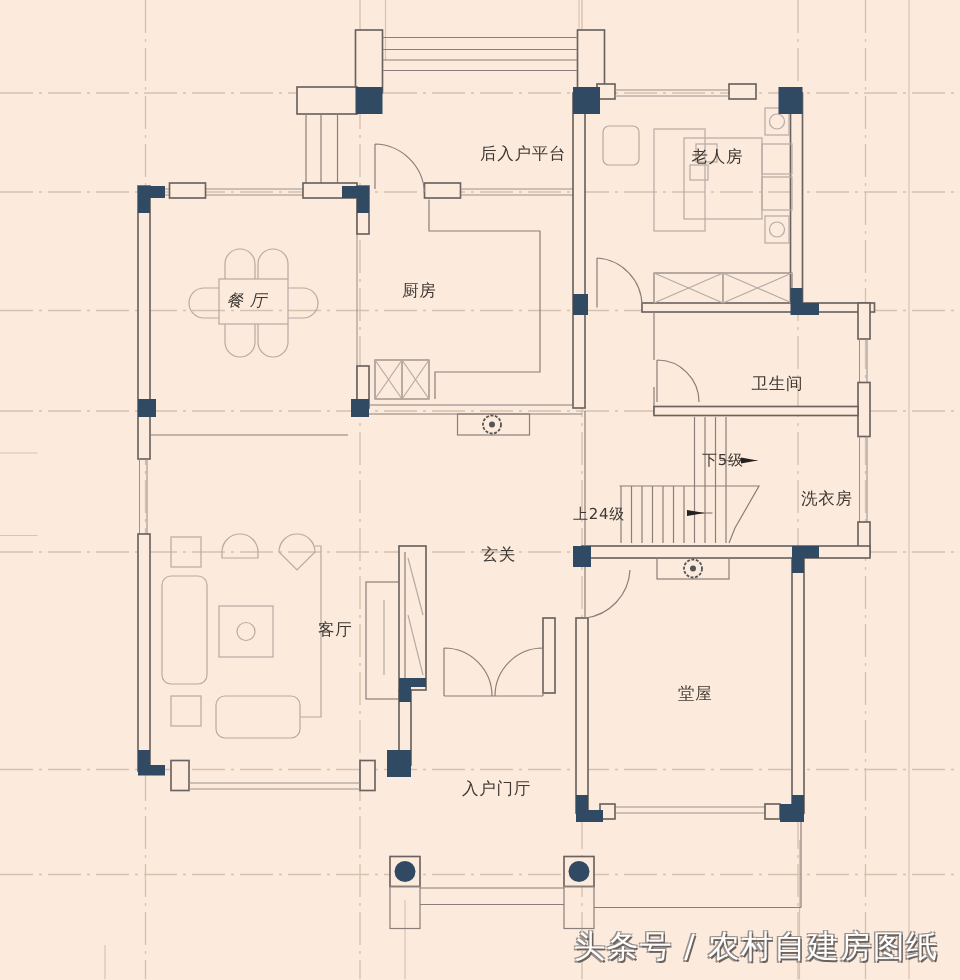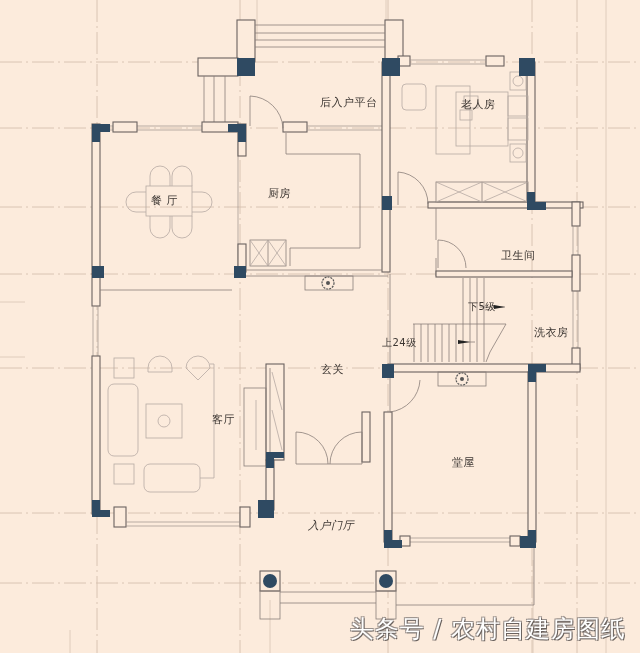--- a/index.html
+++ b/index.html
@@ -7,21 +7,21 @@
   svg { position:absolute; left:0; top:0; }
   .grid { stroke:#d8c4b4; stroke-width:0.8; fill:none; }
   .dash { stroke:#d6c0ae; stroke-width:0.9; stroke-dasharray:22 4 2 4; fill:none; }
   .wall { fill:#fcebdc; stroke:#6a6260; stroke-width:1.1; }
   .thin { fill:none; stroke:#8a7f7a; stroke-width:0.8; }
   .furn { fill:none; stroke:#b6aaa3; stroke-width:0.8; }
   .col { fill:#2f4a62; }
   .win { fill:none; stroke:#9c918b; stroke-width:0.7; }
   .label { position:absolute; font-size:11px; color:#3d3733; white-space:nowrap; letter-spacing:0.5px; }
   .label.sm { font-size:10px; }
-  .watermark { position:absolute; right:14px; bottom:8px; font-size:24px; color:#fff; letter-spacing:1px;
+  .watermark { position:absolute; right:14px; bottom:8px; font-size:21px; color:#fff; letter-spacing:1px;
      text-shadow: 1px 1px 0 #6a625e, -1px -1px 0 #9a918c, 1px -1px 0 #9a918c, -1px 1px 0 #9a918c; }
 </style>
 </head>
 <body>
 
 <svg width="640" height="653" viewBox="0 0 640 653">
 
   <g>
     <line class="dash" x1="0" y1="62" x2="640" y2="62"></line>
     <line class="dash" x1="0" y1="128" x2="640" y2="128"></line>
@@ -240,25 +240,25 @@
     <path class="col" d="M258 500 H274 V518 H258 Z"></path>
     <path class="col" d="M384 530 H392 V540 H402 V548 H384 Z"></path>
     <path class="col" d="M520 536 H528 V530 H536 V548 H520 Z"></path>
     <circle class="col" cx="270" cy="581" r="7"></circle>
     <circle class="col" cx="386" cy="581" r="7"></circle>
   </g>
 </svg>
 
 <div class="label" style="left:320px;top:95px;">后入户平台</div>
 <div class="label" style="left:461px;top:97px;">老人房</div>
-<div class="label" style="left:151px;top:193px;">餐 厅</div>
+<div class="label" style="left:151px;top:193px;font-style:italic;">餐 厅</div>
 <div class="label" style="left:268px;top:186px;">厨房</div>
 <div class="label" style="left:501px;top:248px;text-align:center;">卫生间</div>
 <div class="label" style="left:534px;top:325px;font-family:Liberation Mono, monospace;">洗衣房</div>
 <div class="label" style="left:321px;top:362px;">玄关</div>
 <div class="label" style="left:212px;top:412px;">客厅</div>
 <div class="label" style="left:452px;top:455px;">堂屋</div>
-<div class="label" style="left:308px;top:518px;font-style:italic;">入户门厅</div>
+<div class="label" style="left:308px;top:518px;">入户门厅</div>
 
 <div class="label sm" style="left:456px;top:300px;margin-left:12px;">下5级</div>
 <div class="label sm" style="left:382px;top:336px;">上24级</div>
 
 <div class="watermark">头条号 / 农村自建房图纸</div>
 
 </body></html>

